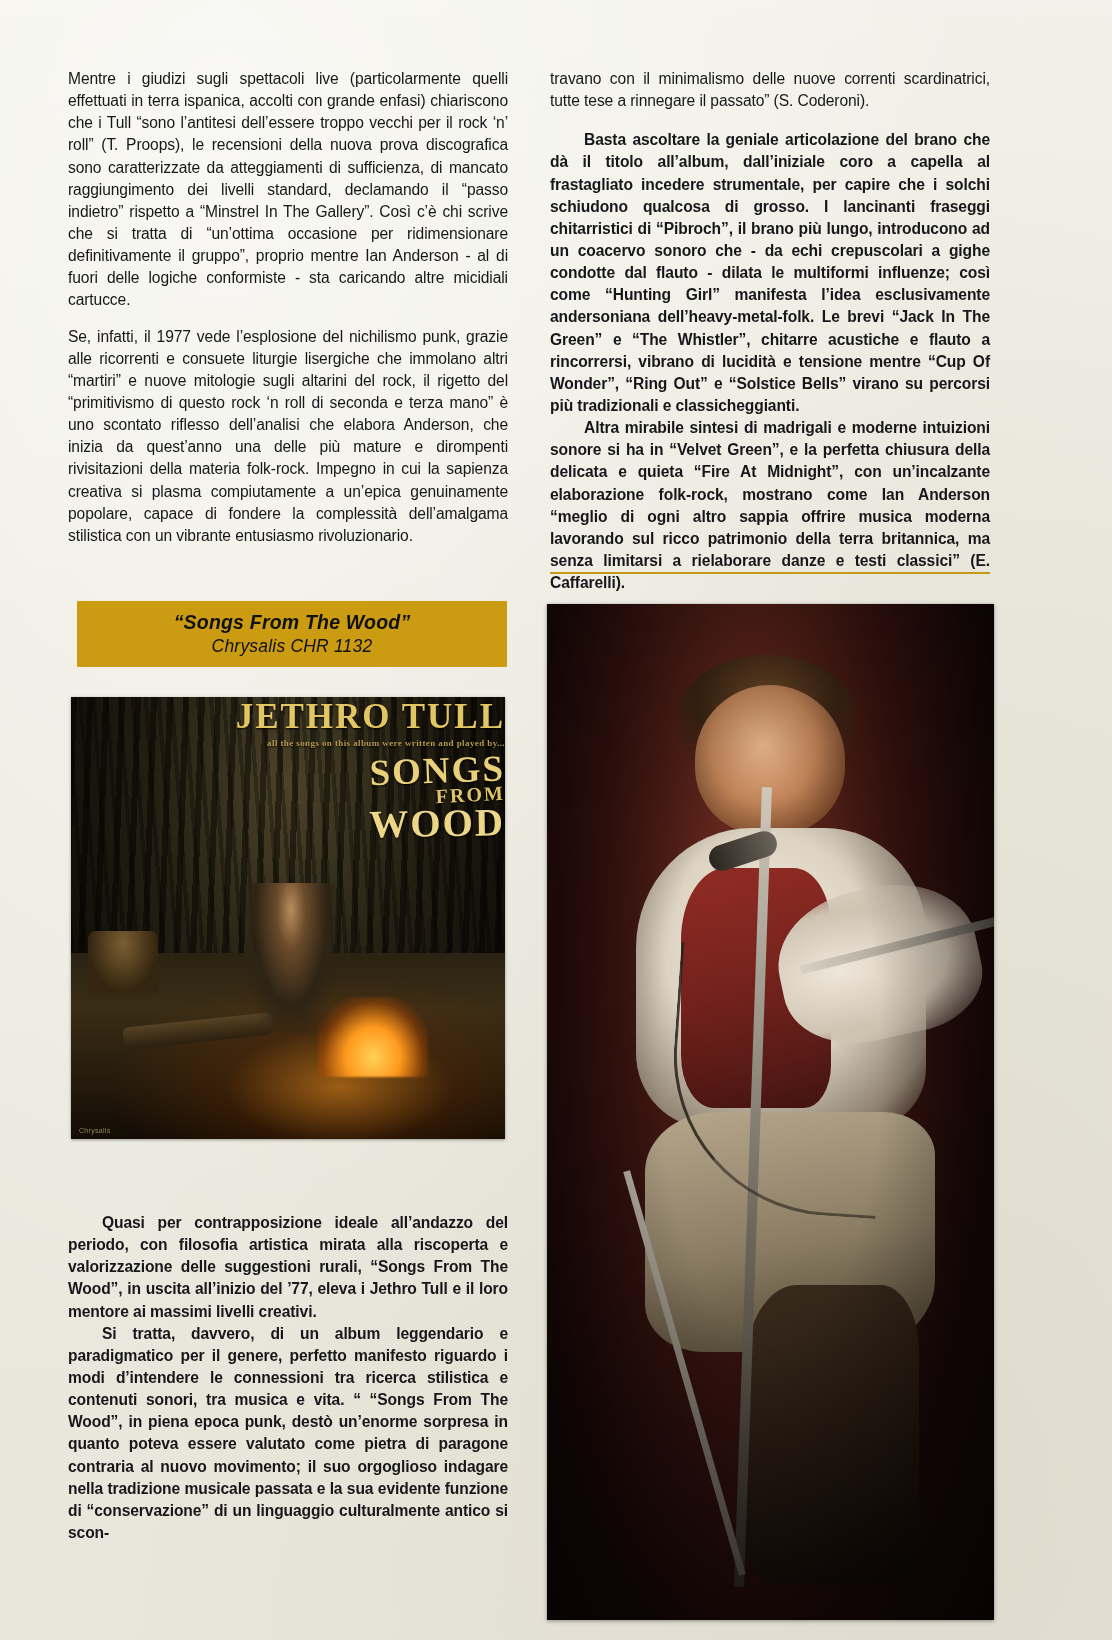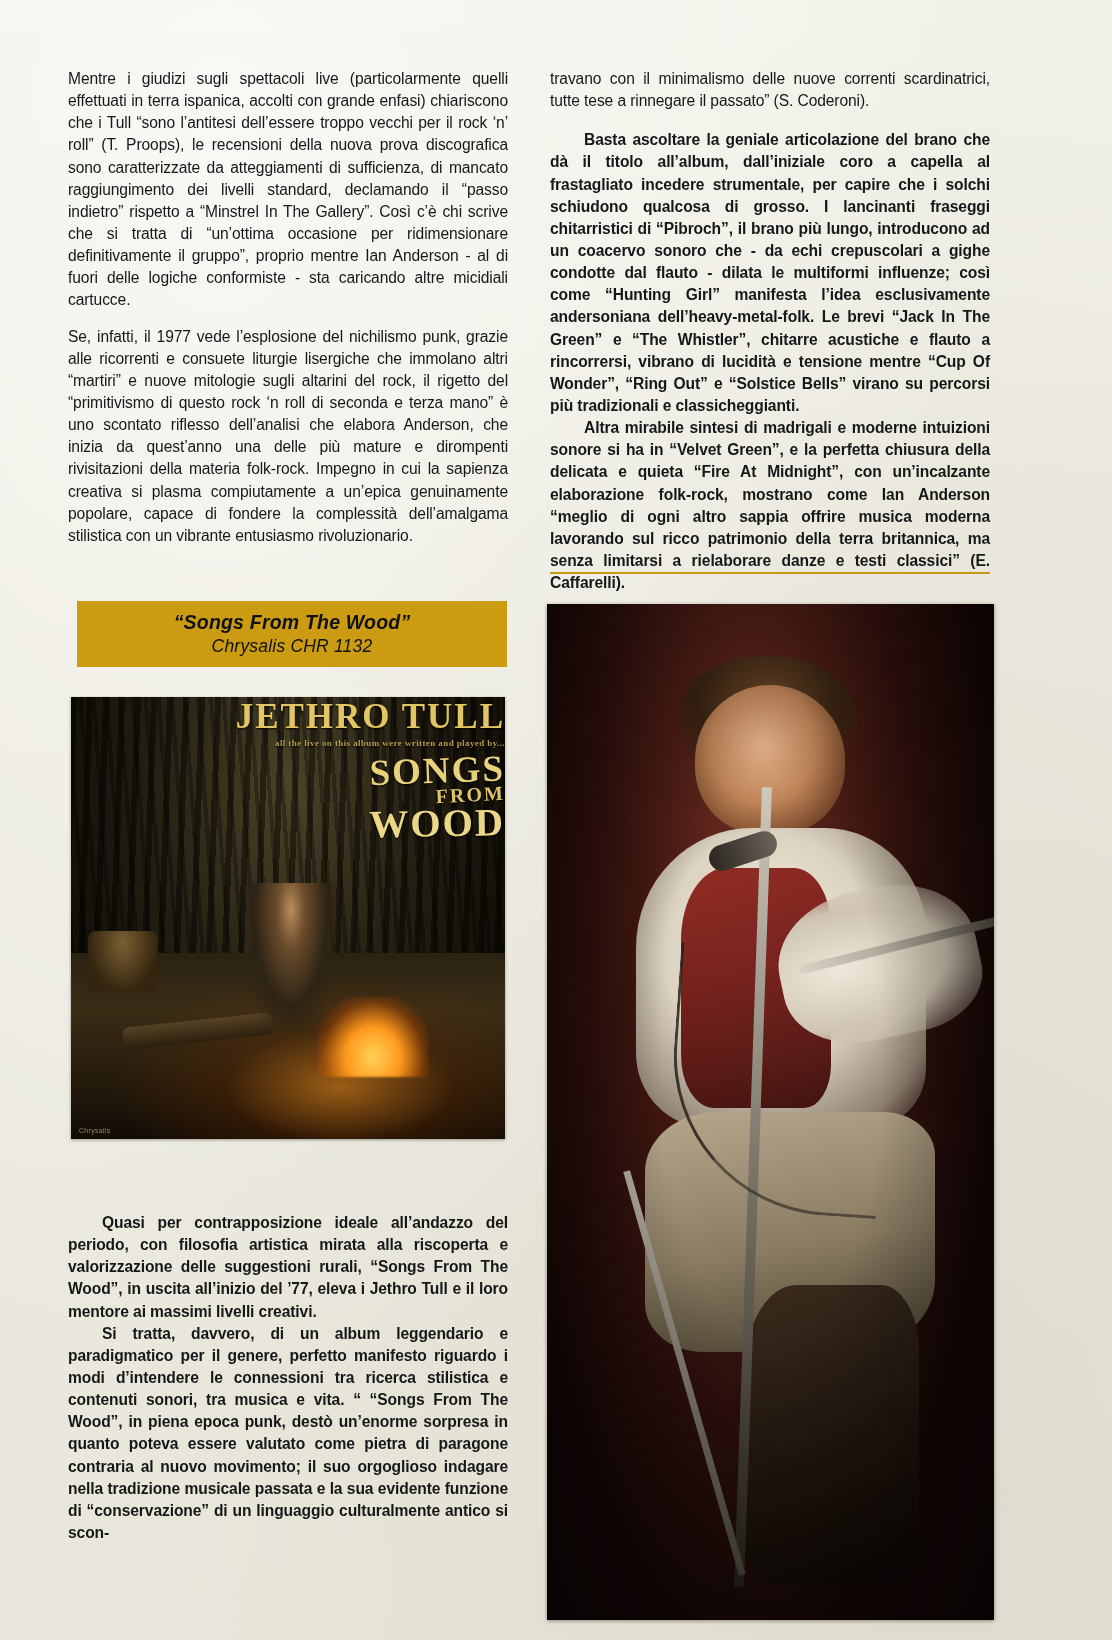--- a/index.html
+++ b/index.html
@@ -389,21 +389,21 @@
   <div class="album-cover">
     <div class="cover-sky"></div>
     <div class="cover-trees"></div>
     <div class="cover-ground"></div>
     <div class="cover-stump"></div>
     <div class="cover-log"></div>
     <div class="cover-figure"></div>
     <div class="cover-fire"></div>
     <div class="cover-title">
       <div class="cover-band">JETHRO TULL</div>
-      <div class="cover-line-small">all the live on this album were written and played by...</div>
+      <div class="cover-line-small">all the songs on this album were written and played by...</div>
       <div class="cover-songs">SONGS</div>
       <div class="cover-from">FROM</div>
       <div class="cover-wood">WOOD</div>
     </div>
     <div class="cover-credit">Chrysalis</div>
   </div>
 
   <div class="left-bottom">
     <p class="indent">Quasi per contrapposizione ideale all’andazzo del periodo, con filosofia artistica mirata alla riscoperta e valorizzazione delle suggestioni rurali, “Songs From The Wood”, in uscita all’inizio del ’77, eleva i Jethro Tull e il loro mentore ai massimi livelli creativi.</p>
     <p class="indent">Si tratta, davvero, di un album leggendario e paradigmatico per il genere, perfetto manifesto riguardo i modi d’intendere le connessioni tra ricerca stilistica e contenuti sonori, tra musica e vita. “ “Songs From The Wood”, in piena epoca punk, destò un’enorme sorpresa in quanto poteva essere valutato come pietra di paragone contraria al nuovo movimento; il suo orgoglioso indagare nella tradizione musicale passata e la sua evidente funzione di “conservazione” di un linguaggio culturalmente antico si scon-</p>

